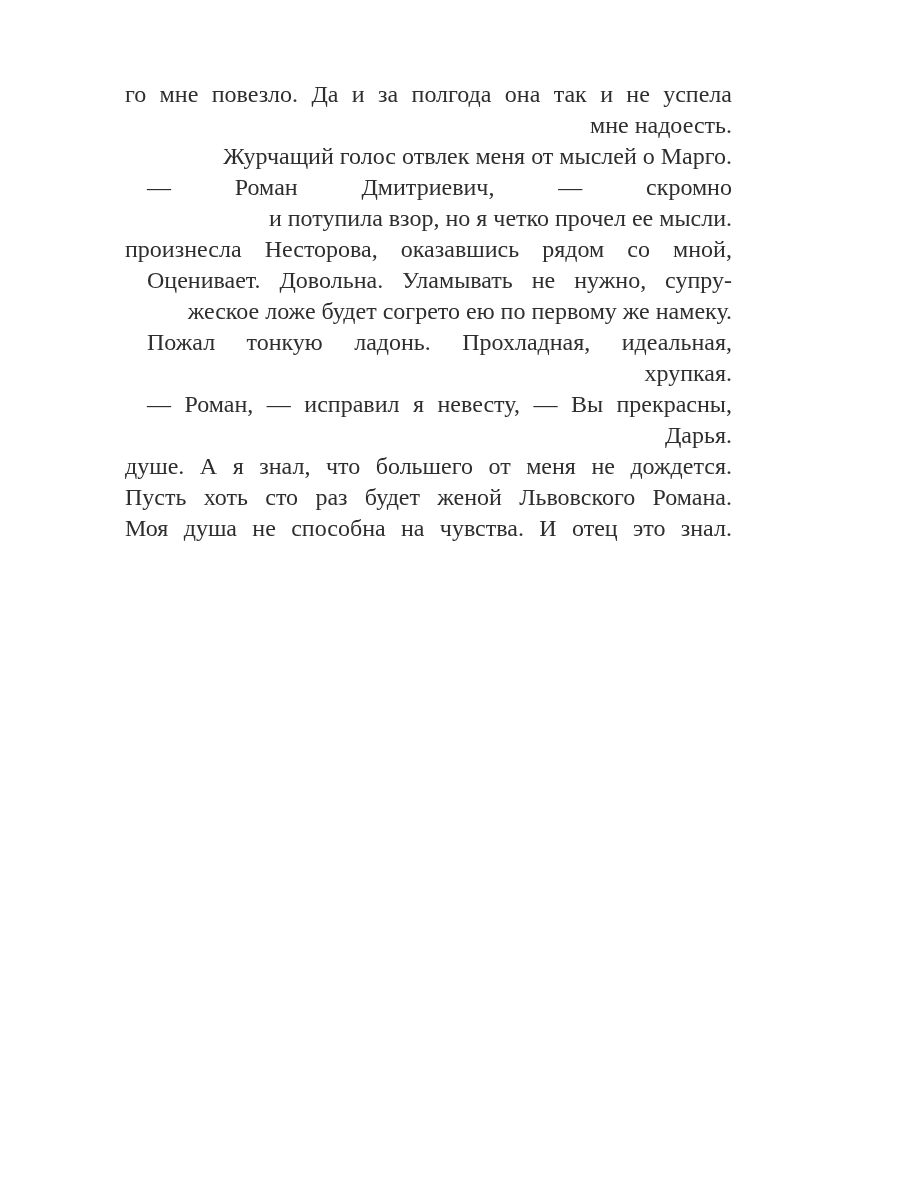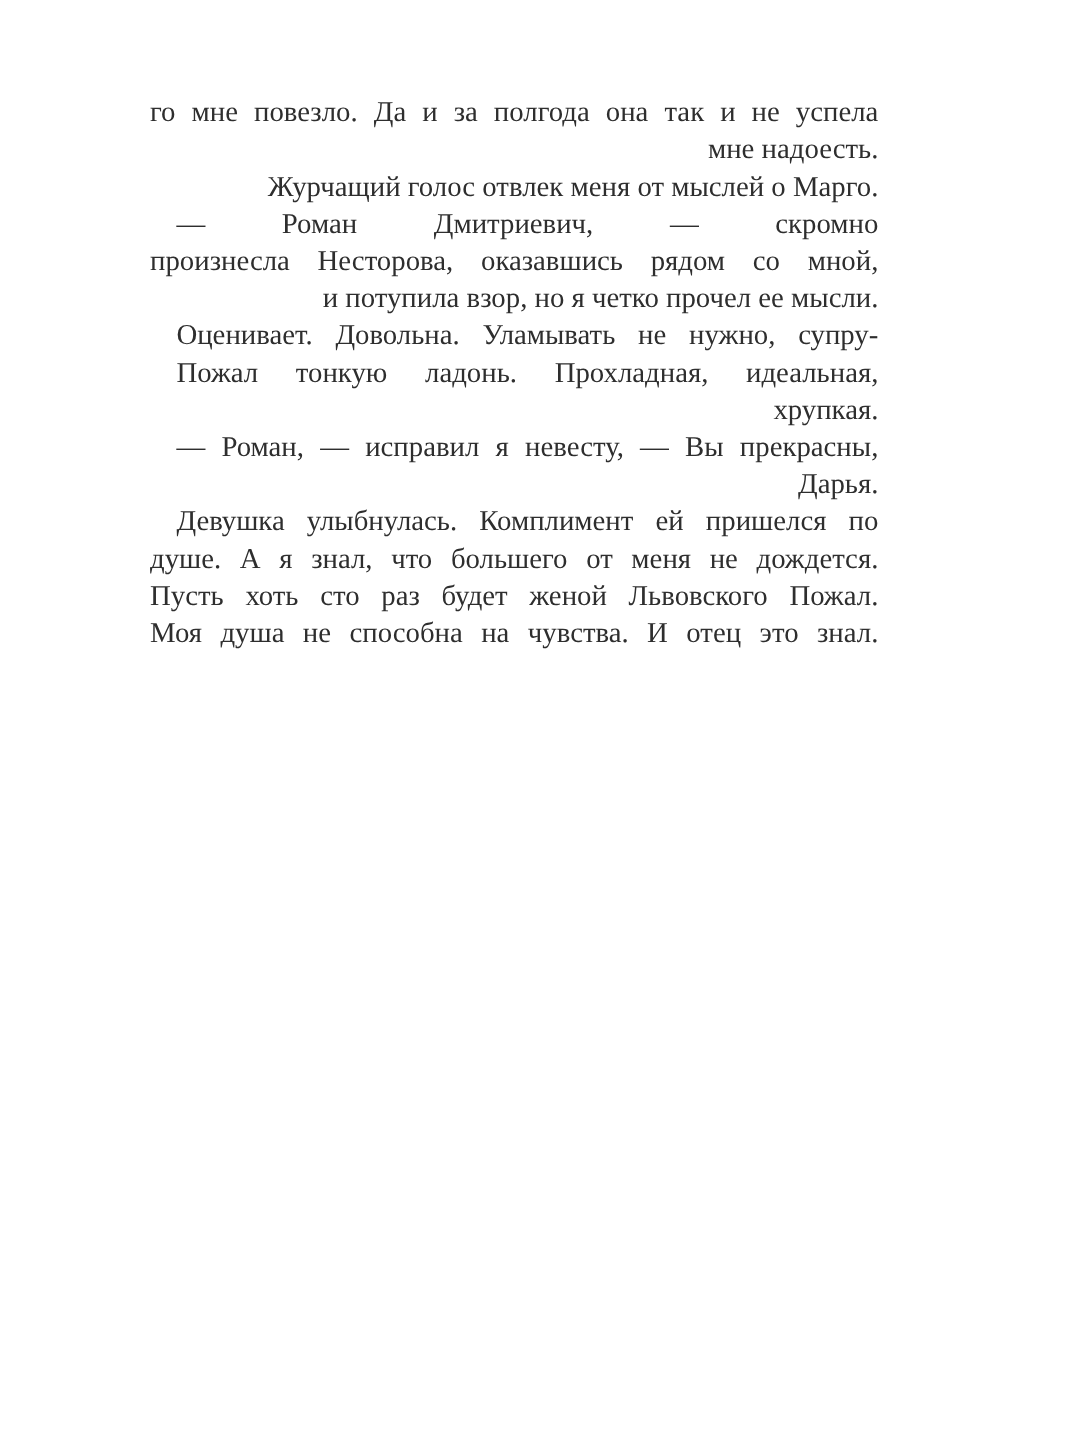--- a/index.html
+++ b/index.html
@@ -84,39 +84,40 @@
         <div class="line plain indent">Журчащий голос отвлек меня от мыслей о Марго.</div>
       </div>
       <div class="para">
         <div class="line just indent">
           <span class="word">—</span>
           <span class="word">Роман</span>
           <span class="word">Дмитриевич,</span>
           <span class="word">—</span>
           <span class="word">скромно</span>
         </div>
+        <div class="line plain">и потупила взор, но я четко прочел ее мысли.</div>
         <div class="line just">
           <span class="word">произнесла</span>
           <span class="word">Несторова,</span>
           <span class="word">оказавшись</span>
           <span class="word">рядом</span>
           <span class="word">со</span>
           <span class="word">мной,</span>
         </div>
-        <div class="line plain">и потупила взор, но я четко прочел ее мысли.</div>
       </div>
       <div class="para">
         <div class="line just indent">
           <span class="word">Оценивает.</span>
           <span class="word">Довольна.</span>
           <span class="word">Уламывать</span>
           <span class="word">не</span>
           <span class="word">нужно,</span>
           <span class="word">супру-</span>
         </div>
+        <div class="line plain">жеское ложе будет согрето ею по первому же намеку.</div>
       </div>
       <div class="para">
         <div class="line just indent">
           <span class="word">Пожал</span>
           <span class="word">тонкую</span>
           <span class="word">ладонь.</span>
           <span class="word">Прохладная,</span>
           <span class="word">идеальная,</span>
         </div>
         <div class="line plain">хрупкая.</div>
@@ -129,49 +130,41 @@
           <span class="word">исправил</span>
           <span class="word">я</span>
           <span class="word">невесту,</span>
           <span class="word">—</span>
           <span class="word">Вы</span>
           <span class="word">прекрасны,</span>
         </div>
         <div class="line plain">Дарья.</div>
       </div>
       <div class="para">
-        <div class="line just indent">
-          <span class="word">Девушка</span>
-          <span class="word">улыбнулась.</span>
-          <span class="word">Комплимент</span>
-          <span class="word">ей</span>
-          <span class="word">пришелся</span>
-          <span class="word">по</span>
-        </div>
         <div class="line just">
           <span class="word">душе.</span>
           <span class="word">А</span>
           <span class="word">я</span>
           <span class="word">знал,</span>
           <span class="word">что</span>
           <span class="word">большего</span>
           <span class="word">от</span>
           <span class="word">меня</span>
           <span class="word">не</span>
           <span class="word">дождется.</span>
         </div>
         <div class="line just">
           <span class="word">Пусть</span>
           <span class="word">хоть</span>
           <span class="word">сто</span>
           <span class="word">раз</span>
           <span class="word">будет</span>
           <span class="word">женой</span>
           <span class="word">Львовского</span>
-          <span class="word">Пожал.</span>
+          <span class="word">Романа.</span>
         </div>
         <div class="line just">
           <span class="word">Моя</span>
           <span class="word">душа</span>
           <span class="word">не</span>
           <span class="word">способна</span>
           <span class="word">на</span>
           <span class="word">чувства.</span>
           <span class="word">И</span>
           <span class="word">отец</span>

